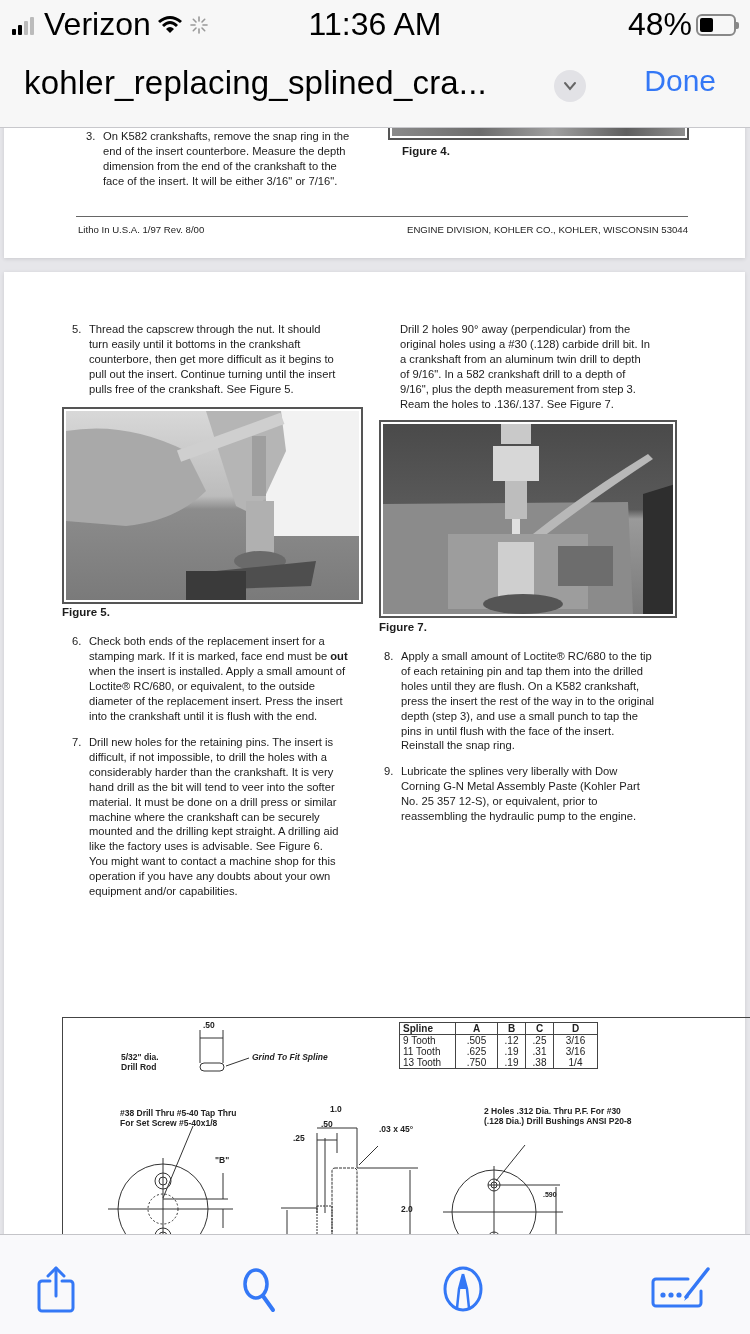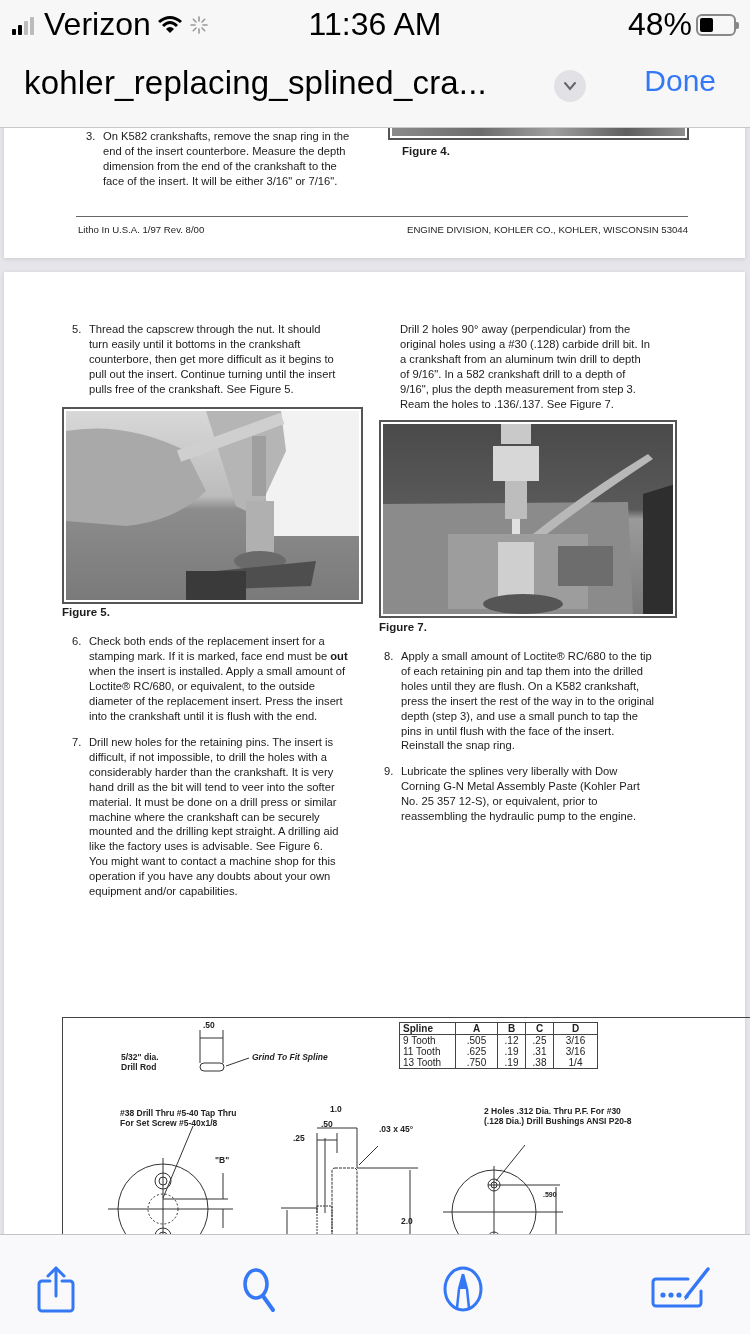--- a/index.html
+++ b/index.html
@@ -293,21 +293,21 @@
       <div class="dim-label" style="left:57px; top:90px;">
         <div>#38 Drill Thru #5-40 Tap Thru</div>
         <div>For Set Screw #5-40x1/8</div>
       </div>
       <div class="dim-label" style="left:152px; top:137px;">"B"</div>
 
       <div class="dim-label" style="left:267px; top:86px;">1.0</div>
       <div class="dim-label" style="left:258px; top:101px;">.50</div>
       <div class="dim-label" style="left:230px; top:115px;">.25</div>
       <div class="dim-label" style="left:316px; top:106px;">.03 x 45°</div>
-      <div class="dim-label" style="left:338px; top:186px;margin-top:12px;">2.0</div>
+      <div class="dim-label" style="left:338px; top:186px;">2.0</div>
 
       <div class="dim-label" style="left:421px; top:88px;">
         <div>2 Holes .312 Dia. Thru P.F. For #30</div>
         <div>(.128 Dia.) Drill Bushings ANSI P20-8</div>
       </div>
       <div class="dim-label" style="left:480px; top:172px; font-size:7px;">.590</div>
 
       <table class="spline-table">
         <thead>
           <tr>

